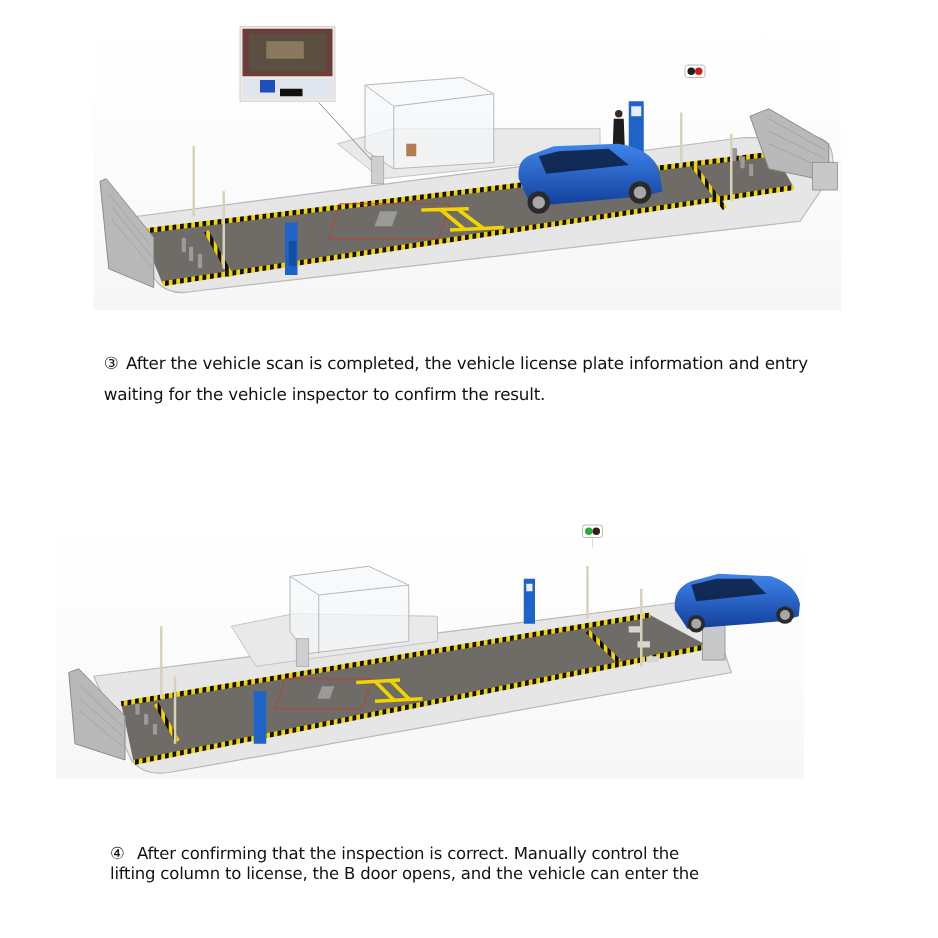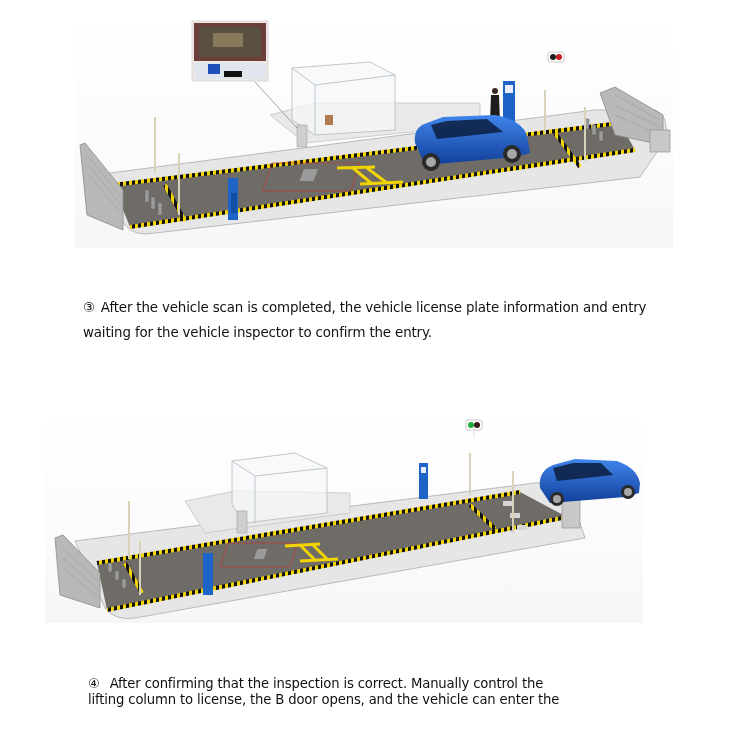--- a/index.html
+++ b/index.html
@@ -5,21 +5,21 @@
   html, body { margin: 0; padding: 0; background: #ffffff; }
   body { width: 750px; height: 750px; position: relative; overflow: hidden;
          font-family: "DejaVu Sans", "Liberation Sans", sans-serif; color: #111; }
   .figure { position: absolute; overflow: hidden; background: #ffffff; }
   #fig1 { left: 75px; top: 15px; width: 598px; height: 233px;
           background: linear-gradient(180deg, #ffffff 0%, #fbfbfb 60%, #f6f6f6 100%); }
   #fig2 { left: 45px; top: 413px; width: 598px; height: 210px;
           background: linear-gradient(180deg, #ffffff 0%, #fbfbfb 60%, #f6f6f6 100%); }
   .figure svg { position: absolute; left: 0; top: 0; width: 100%; height: 100%; }
   .caption { position: absolute; font-size: 13.4px; letter-spacing: -0.15px; color: #111; }
-  #cap1 { left: 83px; top: 296px; width: 600px; line-height: 24.5px; }
+  #cap1 { left: 83px; top: 280px; width: 600px; line-height: 24.5px; }
   #cap2 { left: 88px; top: 676px; width: 560px; line-height: 16px; font-size: 13.2px; }
   .cap-line { display: block; white-space: nowrap; }
   .step-mark { display: inline-block; margin-right: 6px; }
   #cap2 .step-mark { margin-right: 10px; }
 </style>
 </head>
 <body>
 
 <div id="fig1" class="figure">
   <svg viewBox="0 0 598 233" xmlns="http://www.w3.org/2000/svg">
@@ -122,21 +122,21 @@
       <circle cx="356" cy="147" r="9" fill="#2a2a2a"></circle>
         <circle cx="356" cy="147" r="5" fill="#a7a7a7"></circle>
       <circle cx="437" cy="139" r="9" fill="#2a2a2a"></circle>
         <circle cx="437" cy="139" r="5" fill="#a7a7a7"></circle>
     </g>
   </svg>
 </div>
 
 <div id="cap1" class="caption">
   <span class="cap-line"><span class="step-mark">③</span><span>After the vehicle scan is completed, the vehicle license plate information and entry</span></span>
-  <span class="cap-line">waiting for the vehicle inspector to confirm the entry.</span>
+  <span class="cap-line">waiting for the vehicle inspector to confirm the result.</span>
 </div>
 
 <div id="fig2" class="figure">
   <svg viewBox="0 0 598 210" xmlns="http://www.w3.org/2000/svg">
     <defs>
       <pattern id="hz2" width="6" height="6" patternUnits="userSpaceOnUse">
         <rect width="3" height="6" fill="#f2d400"></rect>
           <rect x="3" width="3" height="6" fill="#111"></rect>
       </pattern>
       <linearGradient id="carg2" x1="0" y1="0" x2="0" y2="1">

